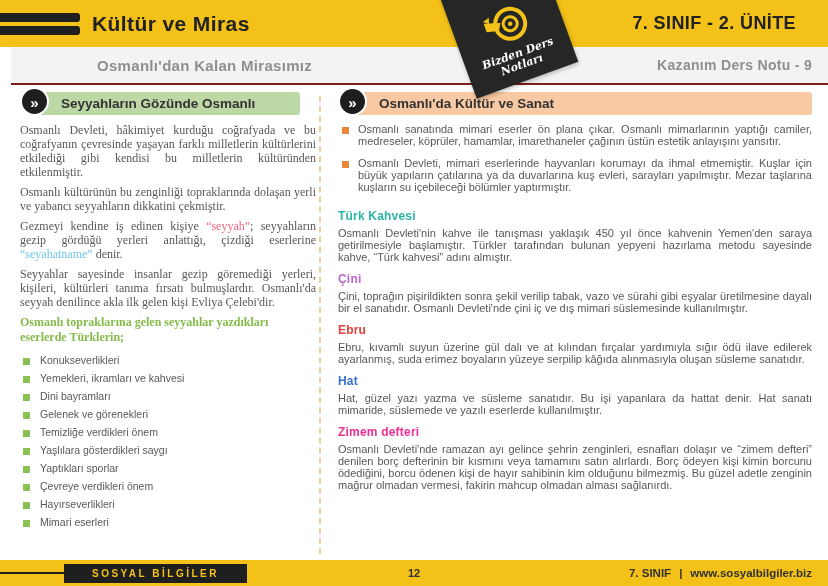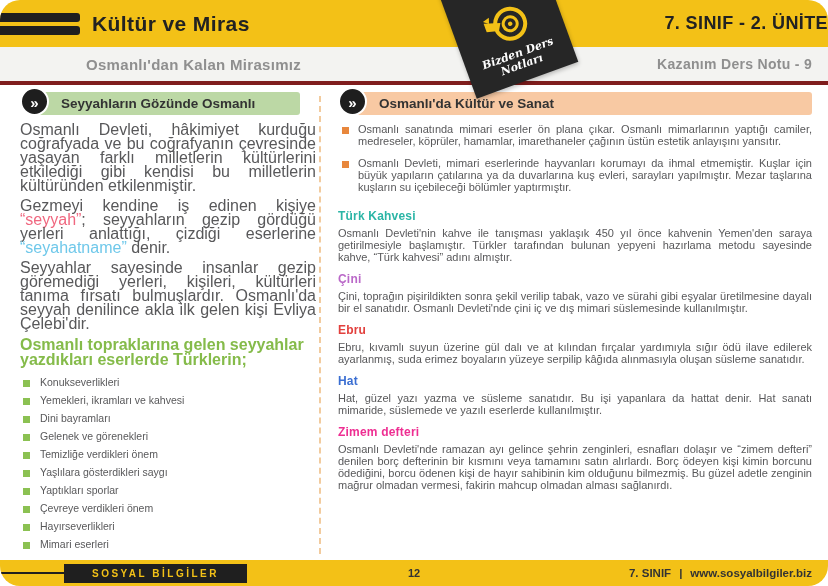--- a/index.html
+++ b/index.html
@@ -1,28 +1,28 @@
 <!DOCTYPE html>
 <html><head>
 <meta charset="utf-8">
 <style>
   * { box-sizing: border-box; }
   html,body { margin:0; padding:0; background:#ffffff; }
   body { width:828px; height:586px; overflow:hidden; font-family:"Liberation Sans", sans-serif; }
-  .page { position:relative; width:828px; height:586px; background:#fff; overflow:hidden;border-radius:20px; }
+  .page { position:relative; width:828px; height:586px; background:#fff; overflow:hidden; }
 
   
   .topbar { position:absolute; top:0; left:0; right:0; height:47px; background:#F3C117; display:flex; align-items:center; }
   .eq-icon { display:flex; flex-direction:column; gap:4px; width:80px; flex:none; margin-right:12px; }
   .eq-icon span { height:9px; background:#1F1F1F; border-radius:0 3px 3px 0; }
   .main-title { font-size:21px; font-weight:bold; color:#222; letter-spacing:.4px; }
-  .unit-label { margin-left:auto; padding-right:0; font-size:18px; font-weight:bold; color:#222; letter-spacing:.4px; }
-
-  
-  .subbar { position:absolute; top:47px; left:0; right:0; height:38px; background:#F3F3F1; border-bottom:4px solid #7f1d1d; display:flex; align-items:center; }
+  .unit-label { margin-left:auto; padding-right:32px; font-size:18px; font-weight:bold; color:#222; letter-spacing:.4px; }
+
+  
+  .subbar { position:absolute; top:47px; left:11px; right:0; height:38px; background:#F3F3F1; border-bottom:2px solid #7f1d1d; display:flex; align-items:center; }
   .subtitle { padding-left:86px; font-size:15px; font-weight:bold; color:#8F8F8F; letter-spacing:.3px; }
   .note-label { margin-left:auto; padding-right:16px; font-size:14px; font-weight:bold; color:#8F8F8F; letter-spacing:.3px; }
 
   
   .ribbon { position:absolute; left:452px; top:-42px; width:108px; height:126px; background:#262626;
             transform:rotate(-20deg); z-index:6; display:flex; flex-direction:column; align-items:center;
             justify-content:flex-end; padding-bottom:9px; box-shadow:0 2px 4px rgba(0,0,0,.25); }
   .ribbon-text { color:#fff; font-family:"DejaVu Serif", serif; font-style:italic; font-weight:bold;
                  font-size:11px; line-height:1.15; text-align:center; margin-top:2px; }
   .ribbon-text span { display:block; }
@@ -33,21 +33,21 @@
   .divider { width:0; border-left:2px dashed #F2CB9E; margin:4px 17px 6px 3px; }
   .col-right { flex:1; min-width:0; }
 
   .sec-header { position:relative; height:23px; line-height:23px; border-radius:3px; margin-left:15px;
                 padding-left:26px; font-size:13.5px; font-weight:bold; color:#333; margin-bottom:8px; }
   .sec-header.green { background:#BCD8A5; margin-right:16px; }
   .sec-header.orange { background:#F8C9A3; }
   .chev { position:absolute; left:-15px; top:-5px; width:29px; height:29px; background:#1E1E1E; border:2px solid #fff;
           border-radius:50%; color:#fff; text-align:center; line-height:28px; font-size:15px; font-weight:bold; }
 
-  .col-left p { font-size:16px; line-height:14px; color:#58585A; text-align:justify; margin:0 0 6px; }
+  .col-left p { font-size:12px; line-height:14px; color:#58585A; text-align:justify; margin:0 0 6px;font-family:Liberation Serif, serif; }
   .col-left p.lead { color:#85BB4A; font-weight:bold; line-height:15px; text-align:left; margin:2px 0 0; }
   .term-pink { color:#F0677F; }
   .term-blue { color:#6FC8EA; }
 
   .check-list { list-style:none; margin:8px 0 0; padding:0; }
   .check-list li { display:flex; align-items:center; font-size:10.5px; line-height:14px; color:#58585A; margin-bottom:4px; }
   .sq { width:7px; height:7px; flex:none; display:inline-block; }
   .sq.greensq { background:#8BC152; margin:3px 10px 0 3px; }
   .sq.orangesq { background:#E8873C; margin:4px 9px 0 4px; }
 
@@ -104,20 +104,21 @@
   </div>
 
   <div class="content">
 
     <div class="col-left">
       <div class="sec-header green">
         <span class="chev">»</span>
         <span>Seyyahların Gözünde Osmanlı</span>
       </div>
       <p>Osmanlı Devleti, hâkimiyet kurduğu coğrafyada ve bu coğrafyanın çevresinde yaşayan farklı milletlerin kültürlerini etkilediği gibi kendisi bu milletlerin kültüründen etkilenmiştir.</p>
+      <p>Osmanlı kültürünün bu zenginliği topraklarında dolaşan yerli ve yabancı seyyahların dikkatini çekmiştir.</p>
       <p><span>Gezmeyi kendine iş edinen kişiye </span><span class="term-pink">“seyyah”</span><span>; seyyahların gezip gördüğü yerleri anlattığı, çizdiği eserlerine </span><span class="term-blue">“seyahatname”</span><span> denir.</span></p>
       <p>Seyyahlar sayesinde insanlar gezip göremediği yerleri, kişileri, kültürleri tanıma fırsatı bulmuşlardır. Osmanlı'da seyyah denilince akla ilk gelen kişi Evliya Çelebi'dir.</p>
       <p class="lead">Osmanlı topraklarına gelen seyyahlar yazdıkları eserlerde Türklerin;</p>
       <ul class="check-list">
         <li>
             <span class="sq greensq"></span>
             <span>Konukseverlikleri</span>
           </li>
         <li>
             <span class="sq greensq"></span>

